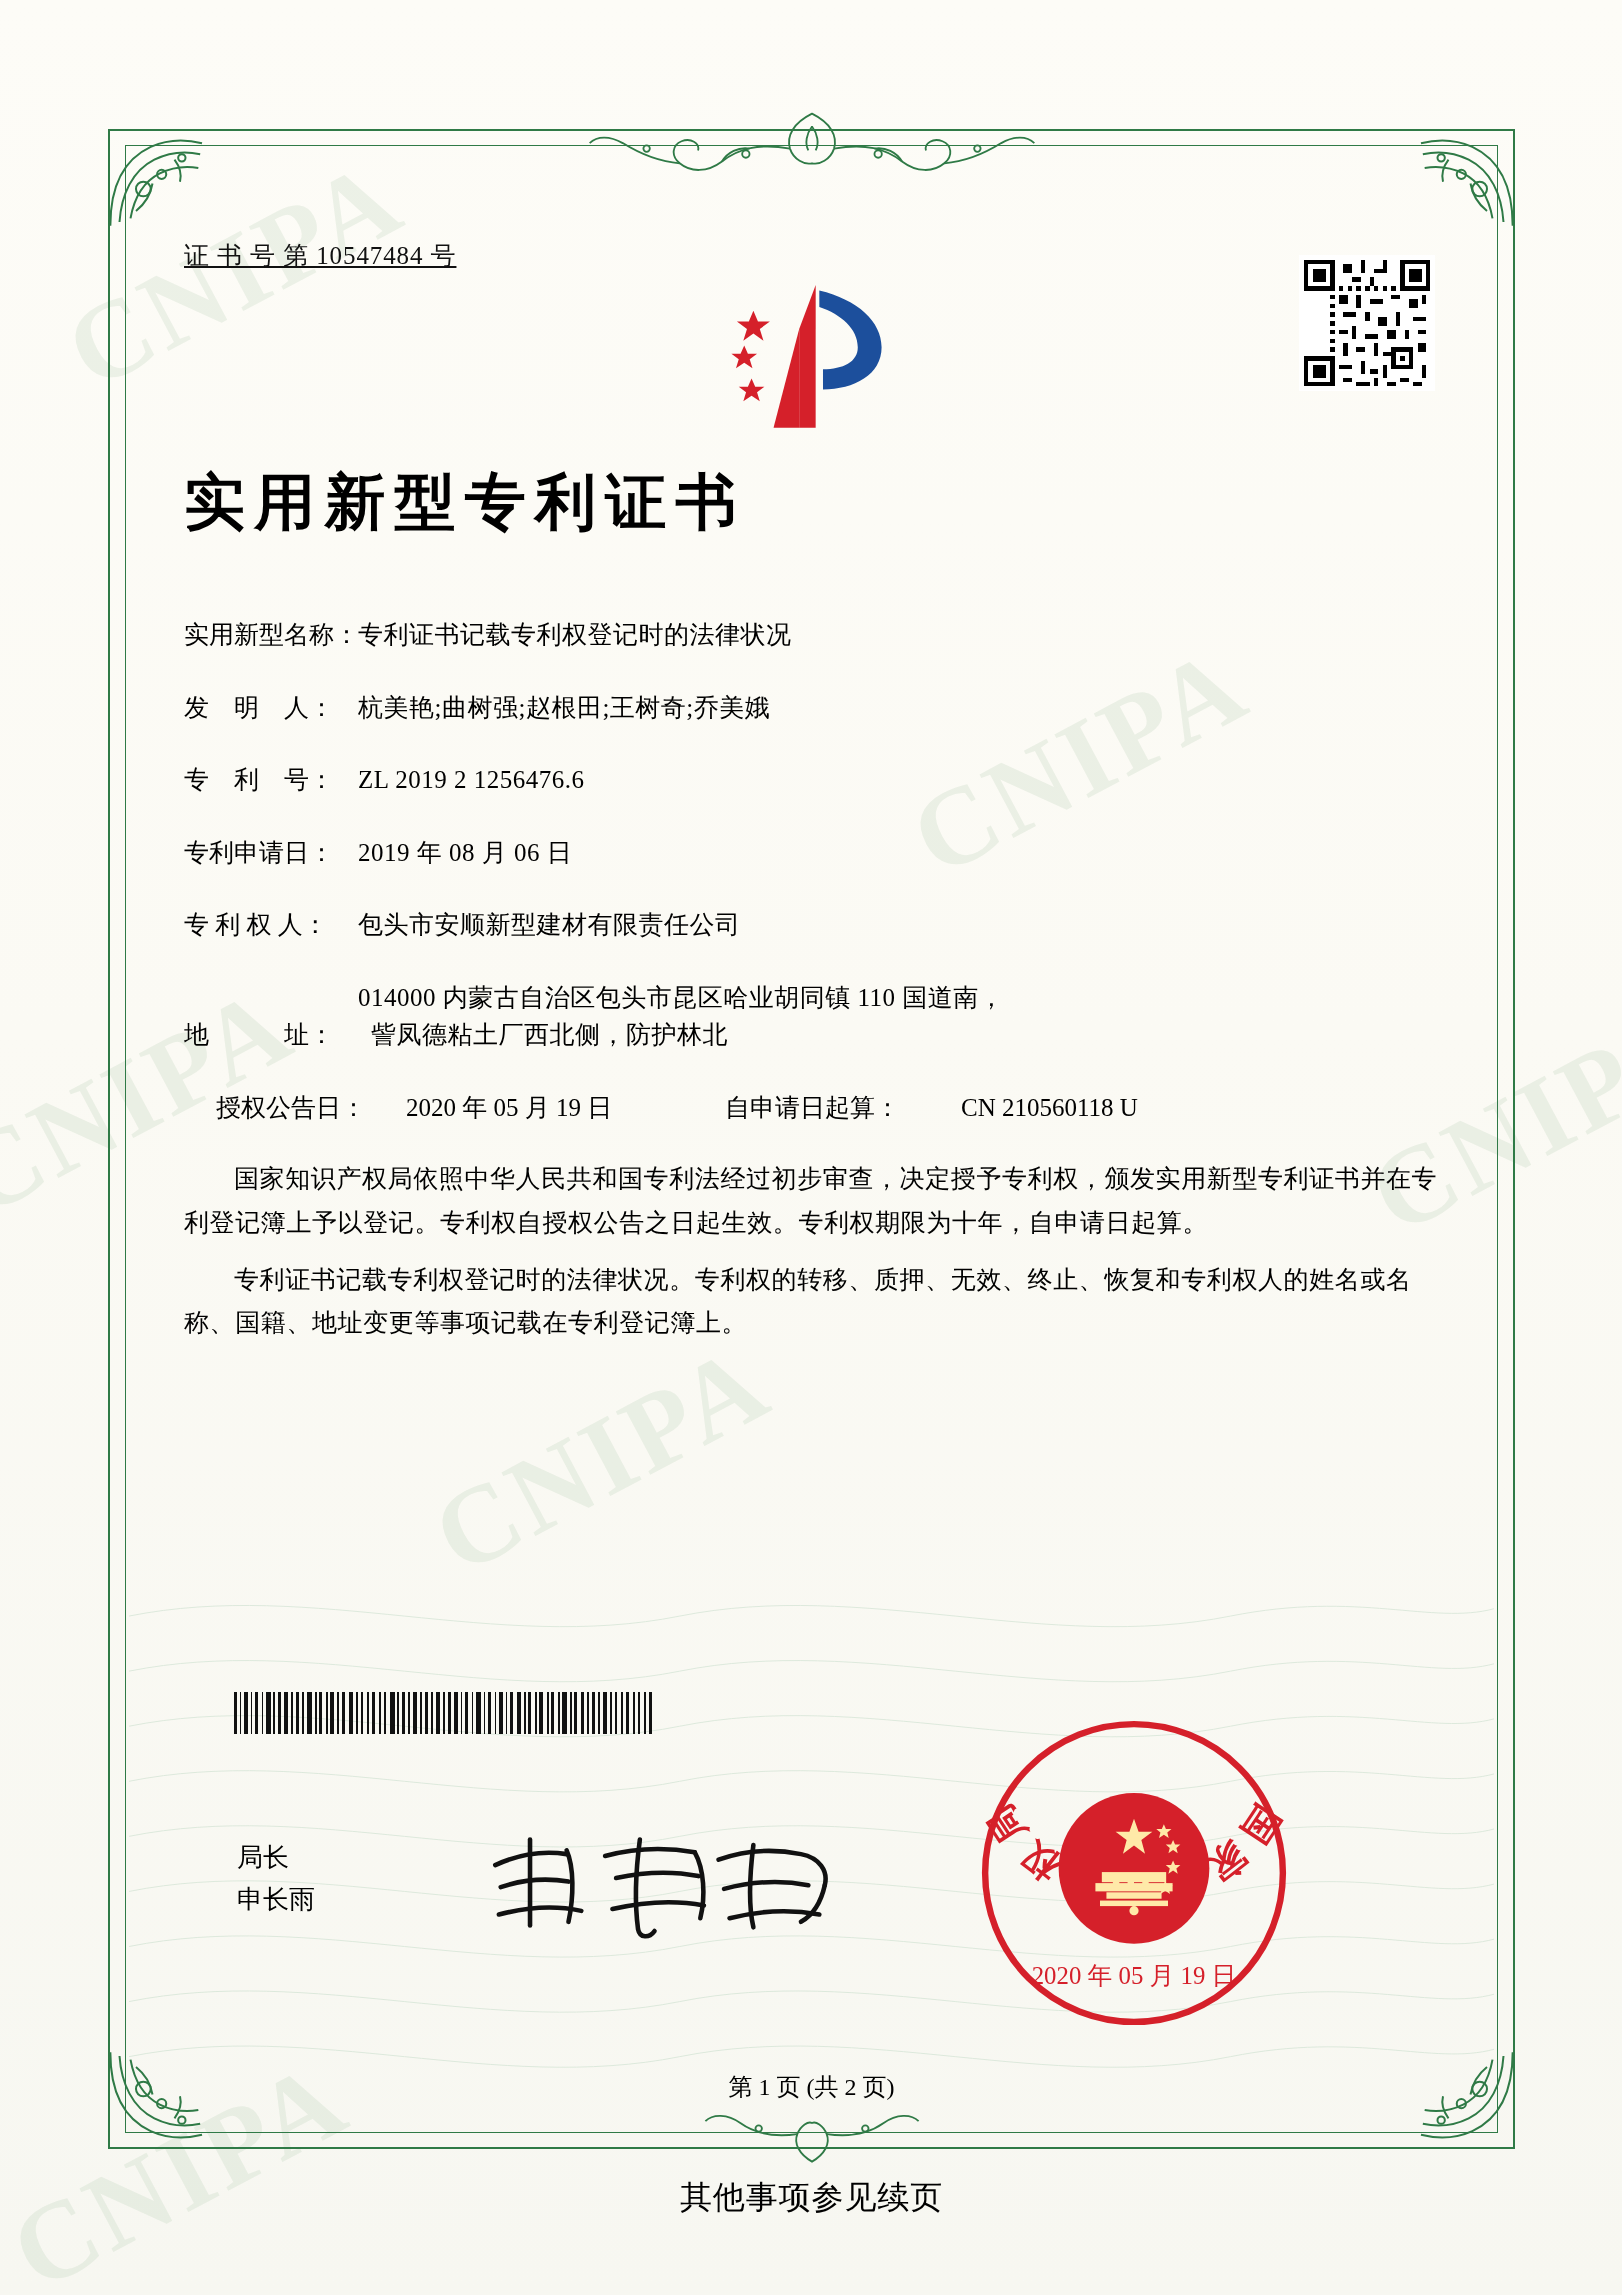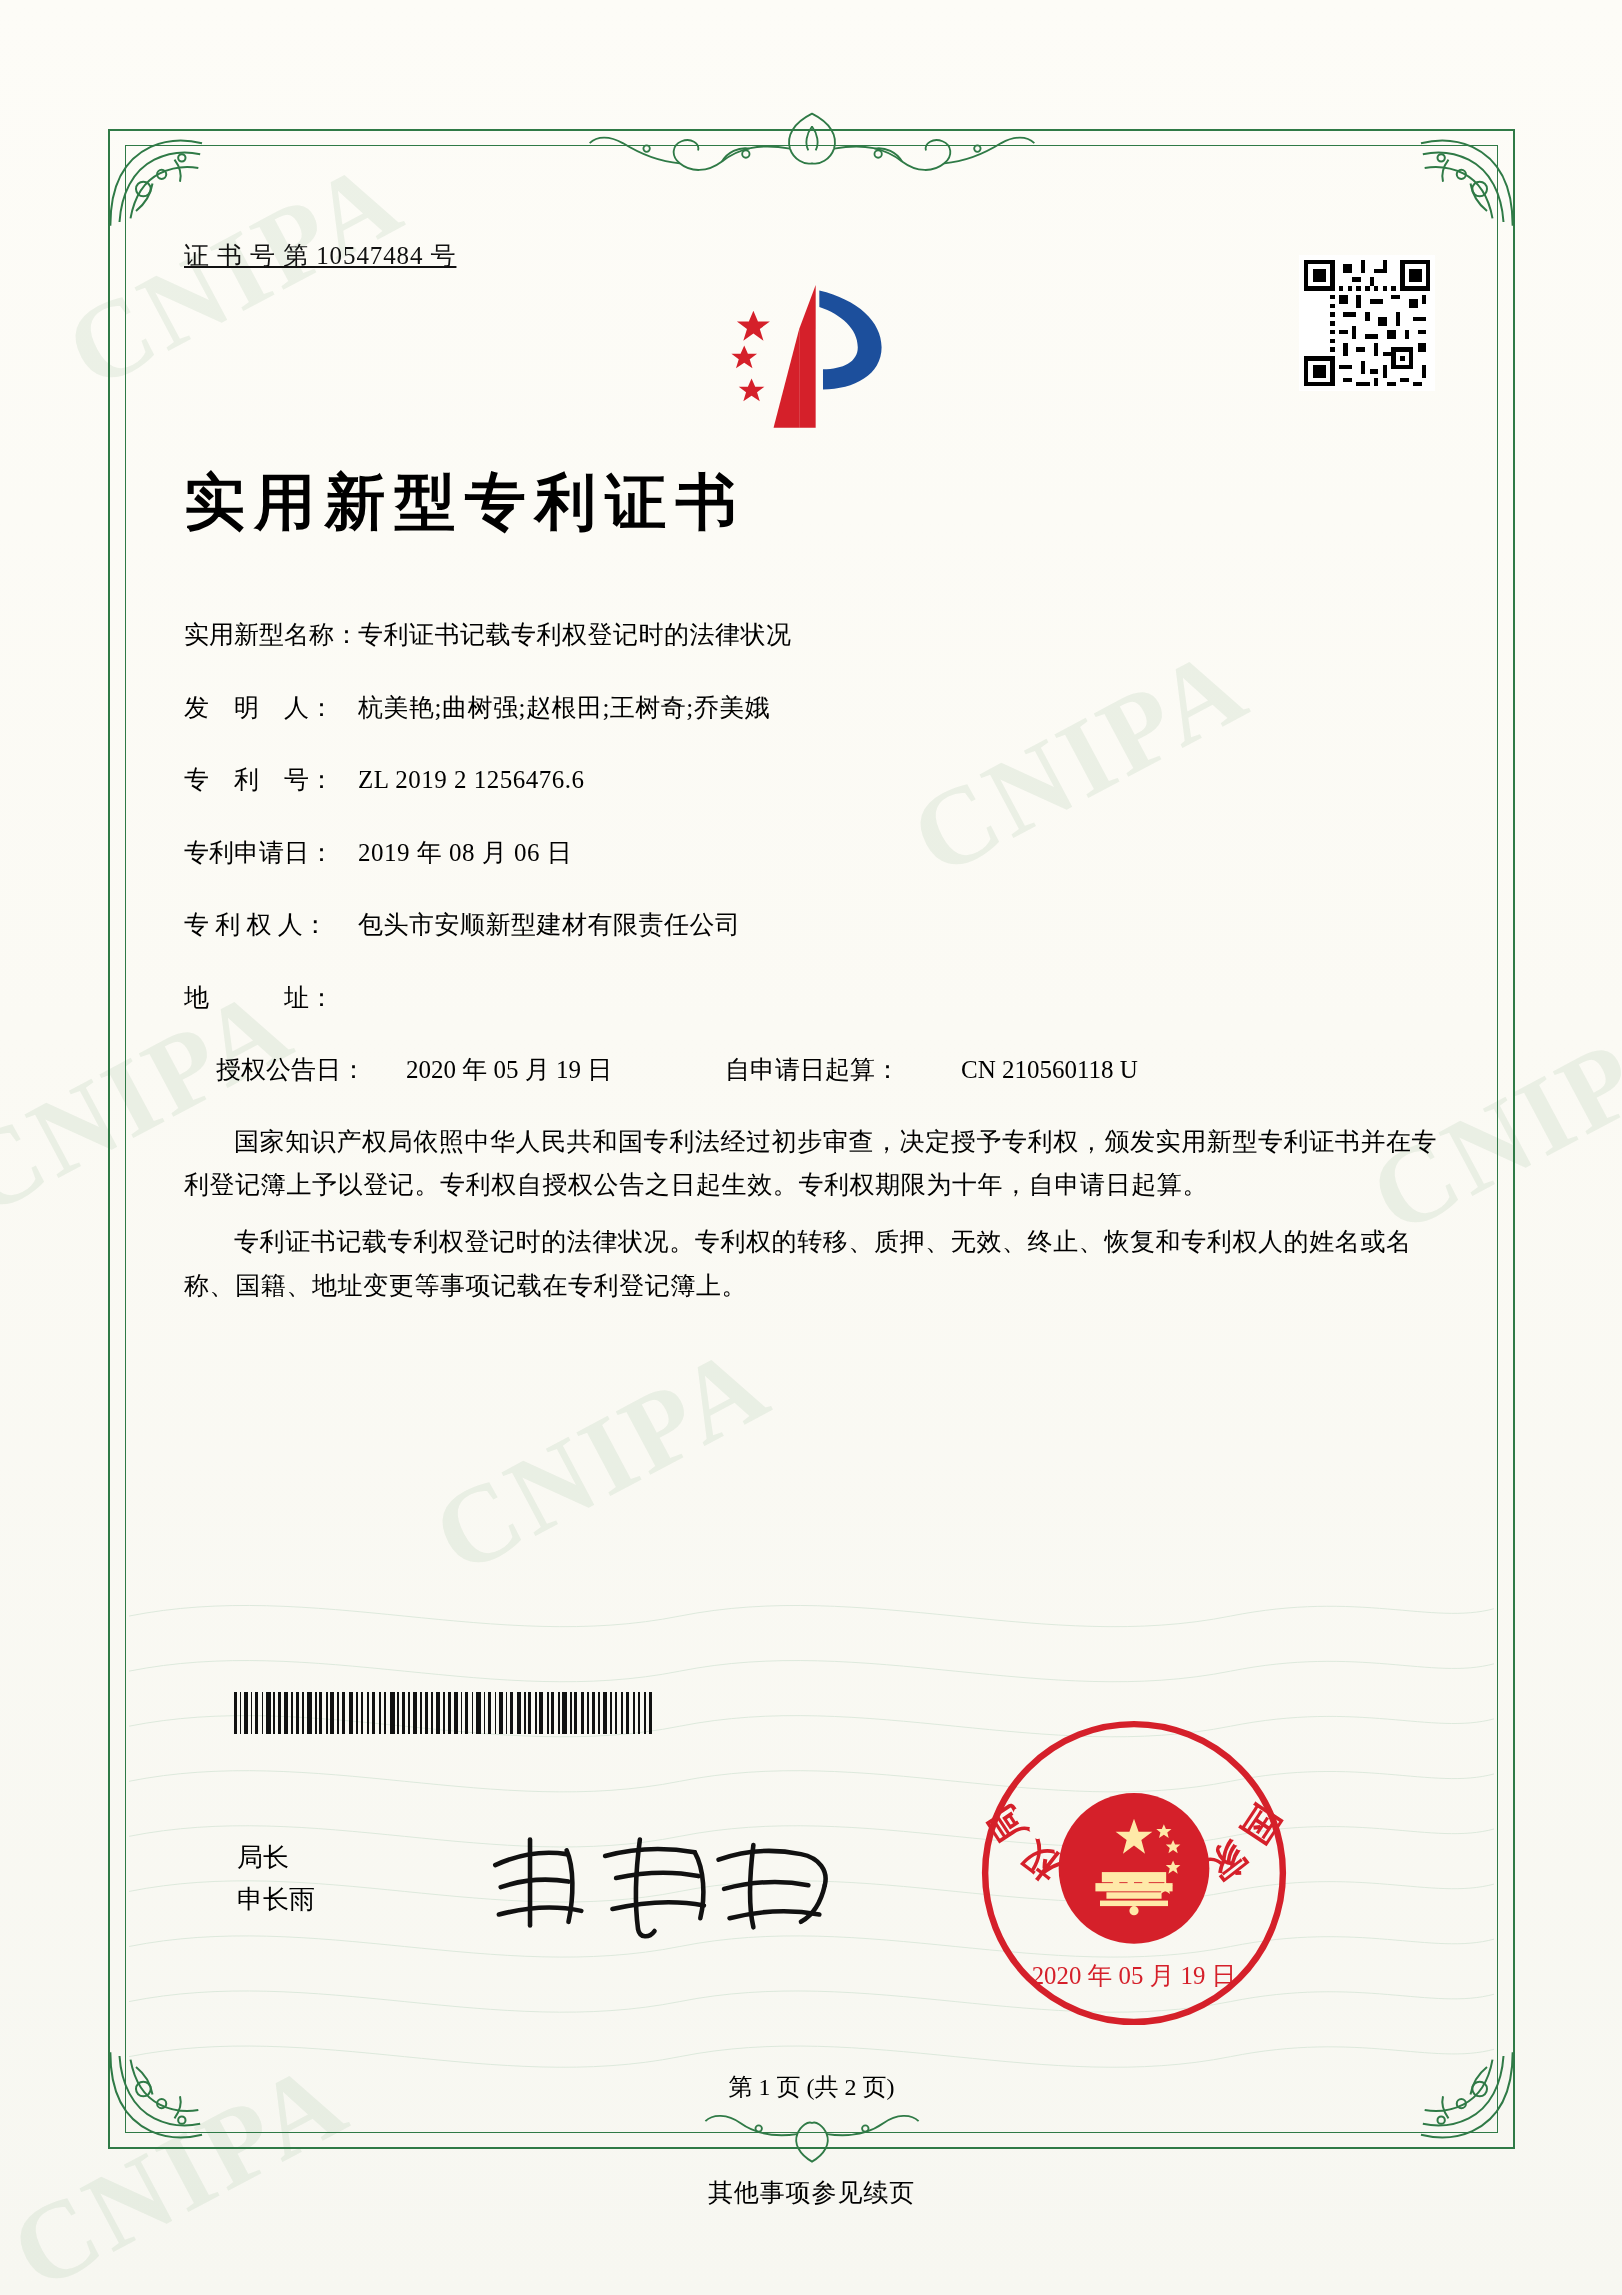--- a/index.html
+++ b/index.html
@@ -229,21 +229,21 @@
     text-align: center;
     font-size: 24px;
     color: #000;
   }
 
   .footer-note {
     position: absolute;
     left: 0; right: 0;
     top: 2176px;
     text-align: center;
-    font-size: 25px;
+    font-size: 32px;
     color: #000;
     letter-spacing: 0.9px;
   }
 </style>
 </head>
 <body>
 
 <div class="page">
 
   <div class="wm" style="left:55px; top:211px; font-size:110px; transform:rotate(-28deg);">CNIPA</div>
@@ -479,20 +479,24 @@
         <div class="fvalue">2019 年 08 月 06 日</div>
       </div>
 
       <div class="field">
         <div class="flabel">专 利 权 人：</div>
         <div class="fvalue">包头市安顺新型建材有限责任公司</div>
       </div>
 
       <div class="field">
         <div class="flabel">地　　　址：</div>
+        <div class="fvalue">
+          <span>014000  内蒙古自治区包头市昆区哈业胡同镇 110 国道南，</span>
+          <span class="l2">訾凤德粘土厂西北侧，防护林北</span>
+        </div>
       </div>
 
       <div class="field inline2">
         <div class="pair2">
           <div class="p2label">授权公告日：</div>
           <div class="p2value">2020 年 05 月 19 日</div>
           <div style="flex:0 0 220px;">自申请日起算：</div>
           <div style="flex:1;">CN 210560118 U</div>
         </div>
       </div>

